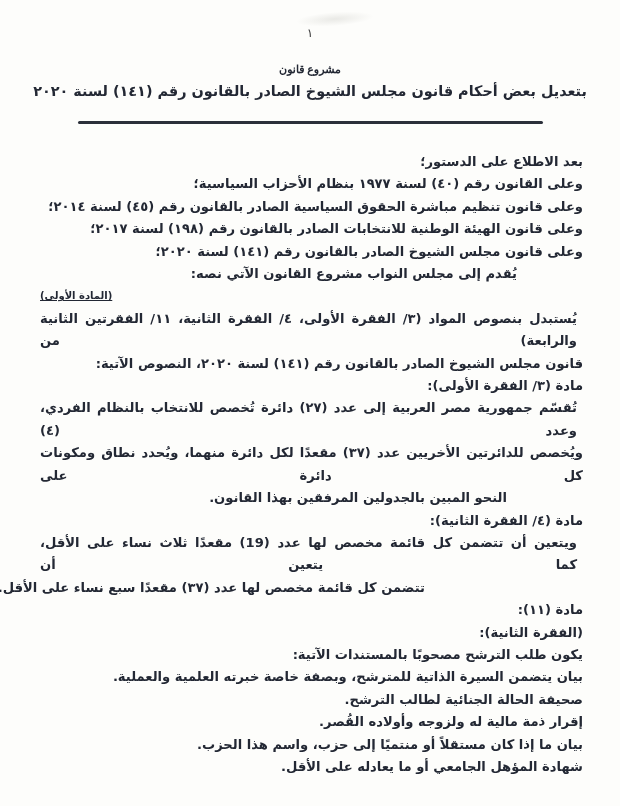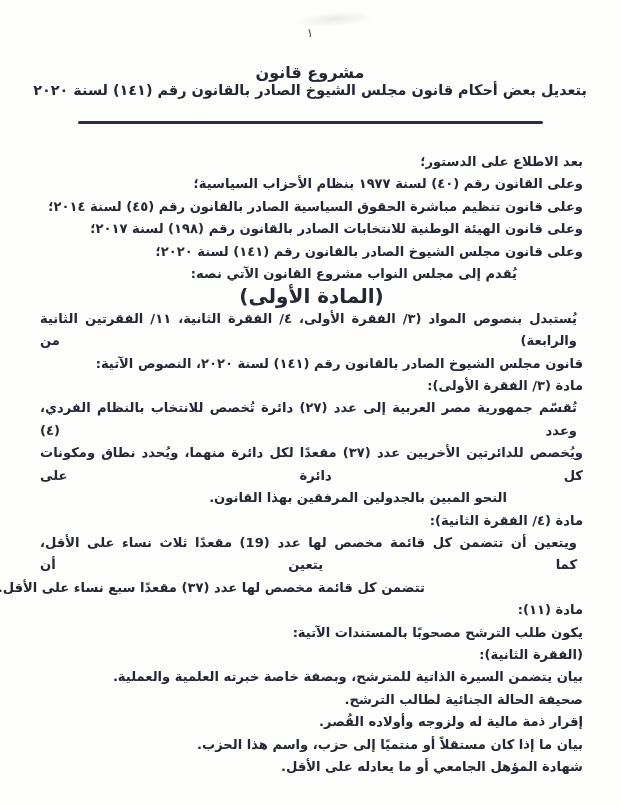--- a/index.html
+++ b/index.html
@@ -22,37 +22,37 @@
     background:radial-gradient(ellipse at center,#d9d9d4 0%,rgba(217,217,212,0) 70%);
     opacity:.55;border-radius:50%;transform:rotate(-4deg);
   }
   .pageno{
     position:absolute;top:26px;left:0;right:0;
     text-align:center;font-size:12px;font-weight:normal;color:#3c3c3c;
   }
   .title-block{
     position:absolute;top:63px;left:0;right:0;text-align:center;
   }
-  .title-1{font-size:16px;letter-spacing:0.2px;}
-  .title-2{font-size:14.4px;}
+  .title-1{font-size:11px;letter-spacing:0.2px;font-family:Liberation Serif, serif;}
+  .title-2{font-size:14.4px;margin-top:7px;}
   .title-rule{
     position:absolute;top:121px;left:78px;width:465px;height:2.5px;
     background:#2b303a;border-radius:2px;
   }
   .body{
     position:absolute;top:151px;right:37px;left:40px;
     font-size:13.1px;line-height:22.4px;
   }
   .ln{display:block;text-align:right;white-space:nowrap;}
   .just{
     white-space:normal;
     text-align:justify;text-align-last:justify;
     word-spacing:1px;
   }
-  .center-heading{text-align:center;font-size:20px;white-space:nowrap;}
+  .center-heading{text-align:left;font-size:10px;white-space:nowrap;text-decoration:underline;}
   .indent-lg{margin-right:66px;}
   .indent-sm{margin-right:6px;}
   .cont-14{margin-right:76px;}
   .cont-16{margin-right:158px;}
 </style>
 </head>
 <body>
 
 <div class="page">
 
@@ -85,22 +85,22 @@
     <span class="ln">مادة (٣/ الفقرة الأولى):</span>
     <span class="ln just indent-sm">تُقسّم جمهورية مصر العربية إلى عدد (٢٧) دائرة تُخصص للانتخاب بالنظام الفردي، وعدد (٤)</span>
     <span class="ln just">ويُخصص للدائرتين الأخريين عدد (٣٧) مقعدًا لكل دائرة منهما، ويُحدد نطاق ومكونات كل دائرة على</span>
     <span class="ln cont-14">النحو المبين بالجدولين المرفقين بهذا القانون.</span>
 
     <span class="ln">مادة (٤/ الفقرة الثانية):</span>
     <span class="ln just indent-sm">ويتعين أن تتضمن كل قائمة مخصص لها عدد (19) مقعدًا ثلاث نساء على الأقل، كما يتعين أن</span>
     <span class="ln cont-16">تتضمن كل قائمة مخصص لها عدد (٣٧) مقعدًا سبع نساء على الأقل.</span>
 
     <span class="ln">مادة (١١):</span>
+    <span class="ln">(الفقرة الثانية):</span>
     <span class="ln">يكون طلب الترشح مصحوبًا بالمستندات الآتية:</span>
-    <span class="ln">(الفقرة الثانية):</span>
 
     <span class="ln">بيان يتضمن السيرة الذاتية للمترشح، وبصفة خاصة خبرته العلمية والعملية.</span>
     <span class="ln">صحيفة الحالة الجنائية لطالب الترشح.</span>
     <span class="ln">إقرار ذمة مالية له ولزوجه وأولاده القُصر.</span>
     <span class="ln">بيان ما إذا كان مستقلاً أو منتميًا إلى حزب، واسم هذا الحزب.</span>
     <span class="ln">شهادة المؤهل الجامعي أو ما يعادله على الأقل.</span>
 
   </div>
 </div>
 

